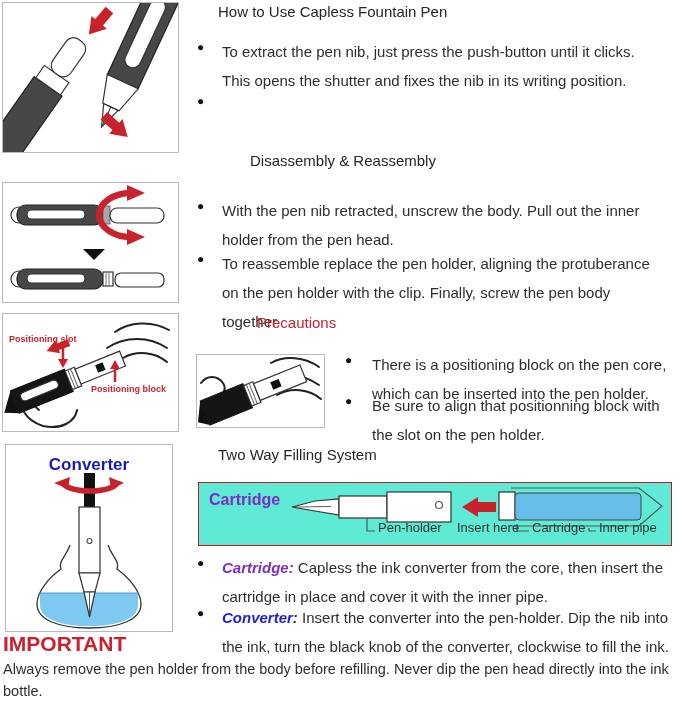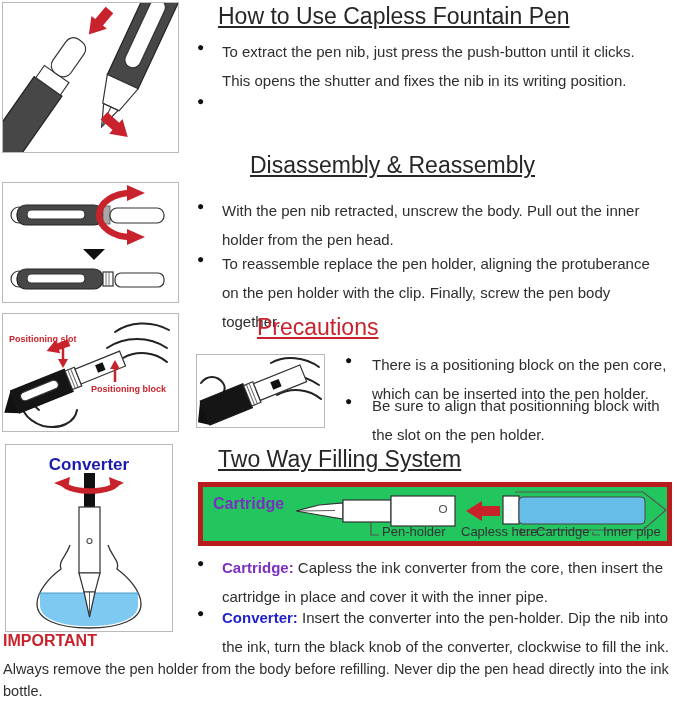--- a/index.html
+++ b/index.html
@@ -1,35 +1,35 @@
 <!DOCTYPE html>
 <html style="--red: #c8232c; --purple: #7b2fc0; --blue: #2222cc; --navy: #1b1bad; --ink_blue: #7ec9f2; --cartridge_blue: #66bde8;"><head>
 <meta charset="utf-8">
 <style>
   html,body{margin:0;padding:0;background:#fff;}
   #stage{position:relative;width:679px;height:703px;background:#fff;overflow:hidden;
          font-family:"Liberation Sans",sans-serif;color:#2e2e2e;}
   .abs{position:absolute;}
   .illo{position:absolute;border:1px solid #b9b9b9;background:#fff;box-sizing:border-box;}
-  .h{font-size:23px;color:#262626;white-space:nowrap;text-decoration:underline;}
+  .h{font-size:15px;color:#262626;white-space:nowrap;}
   .h.red{color:var(--red);}
   .bullet{position:absolute;display:flex;align-items:flex-start;}
   .dot{flex:0 0 25px;font-size:12px;line-height:21px;color:#101010;}
   .dot.narrow{flex:0 0 27px;}
   .btxt{font-size:15px;line-height:29px;white-space:pre-line;color:#2e2e2e;}
-  .lbl{font-weight:bold;}
+  .lbl{font-weight:bold;font-style:italic;}
   .lbl.purple{color:var(--purple);}
   .lbl.blue{color:var(--blue);}
-  .diagram{position:absolute;border:5px solid #b91c1c;background:#22c55e;box-sizing:border-box;}
+  .diagram{position:absolute;border:1px solid #b91c1c;background:#5eead4;box-sizing:border-box;}
   .cartlabel{position:absolute;left:10px;top:8px;font-size:16px;font-weight:bold;color:var(--purple);}
   .dlabel{position:absolute;top:37px;font-size:13px;color:#333;white-space:nowrap;text-align:right;}
   .convtitle{position:absolute;left:0;top:10px;width:100%;text-align:center;
              font-size:17px;font-weight:bold;color:var(--navy);}
   .postag{position:absolute;font-size:9px;font-weight:bold;color:var(--red);white-space:nowrap;}
-  .imp-title{font-size:16px;font-weight:bold;color:var(--red);}
+  .imp-title{font-size:21px;font-weight:bold;color:var(--red);}
   .note{font-size:14.5px;line-height:22px;white-space:pre-line;color:#2e2e2e;}
   svg{display:block;}
   .pen-dark{fill:#474747;stroke:#222;stroke-width:1.2;}
   .pen-black{fill:#151515;stroke:#111;}
   .white{fill:#fff;stroke:#333;stroke-width:1.2;}
   .grayband{fill:#a8a8a8;stroke:#555;stroke-width:0.8;}
   .red-f{fill:var(--red);}
   .red-s{stroke:var(--red);fill:none;}
   .ink{fill:var(--ink_blue);}
   .cart{fill:var(--cartridge_blue);stroke:#444;stroke-width:1;}
@@ -245,21 +245,21 @@
       </g>
 
       <g>
         <polyline class="thin" points="168,35 168,48 176,48"></polyline>
         <polyline class="thin" points="318,41 318,48 330,48"></polyline>
         <polyline class="thin" points="390,45 390,48 397,48"></polyline>
       </g>
     </svg>
     <span class="cartlabel">Cartridge</span>
     <span class="dlabel" style="left:179px;">Pen-holder</span>
-    <span class="dlabel" style="left:258px;">Capless here</span>
+    <span class="dlabel" style="left:258px;">Insert here</span>
     <span class="dlabel" style="left:333px;">Cartridge</span>
     <span class="dlabel" style="left:400px;">Inner pipe</span>
   </div>
 
   <div class="bullet" style="left:197px;top:553px;width:475px;">
     <span class="dot">●</span>
     <span class="btxt"><span class="lbl purple">Cartridge:</span><span> Capless the ink converter from the core, then insert the
 cartridge in place and cover it with the inner pipe.</span></span>
   </div>
   <div class="bullet" style="left:197px;top:603px;width:478px;">

